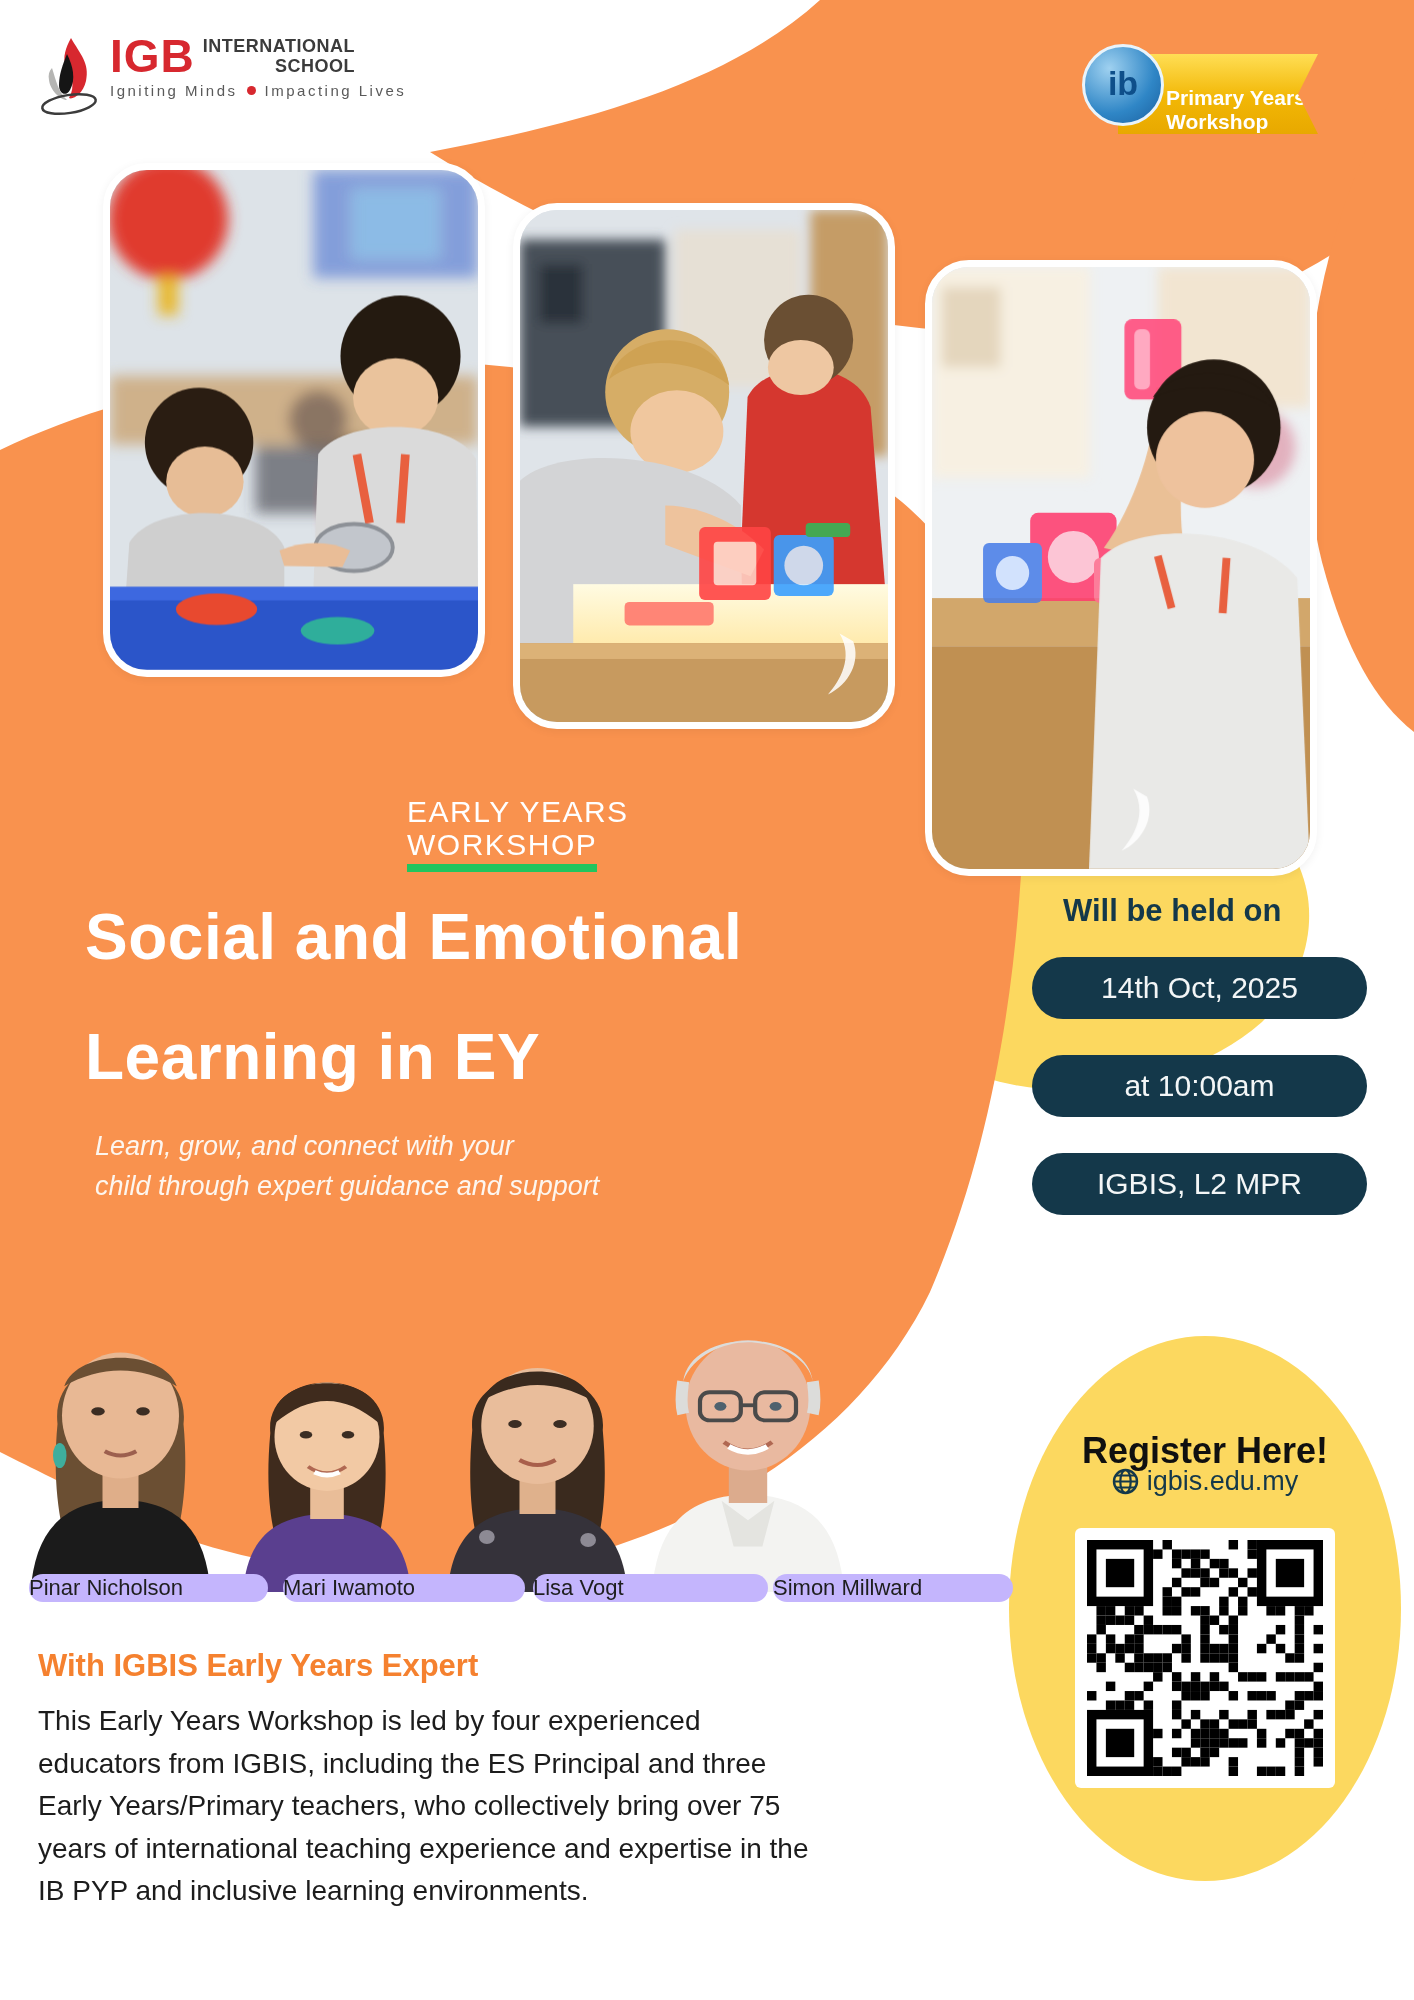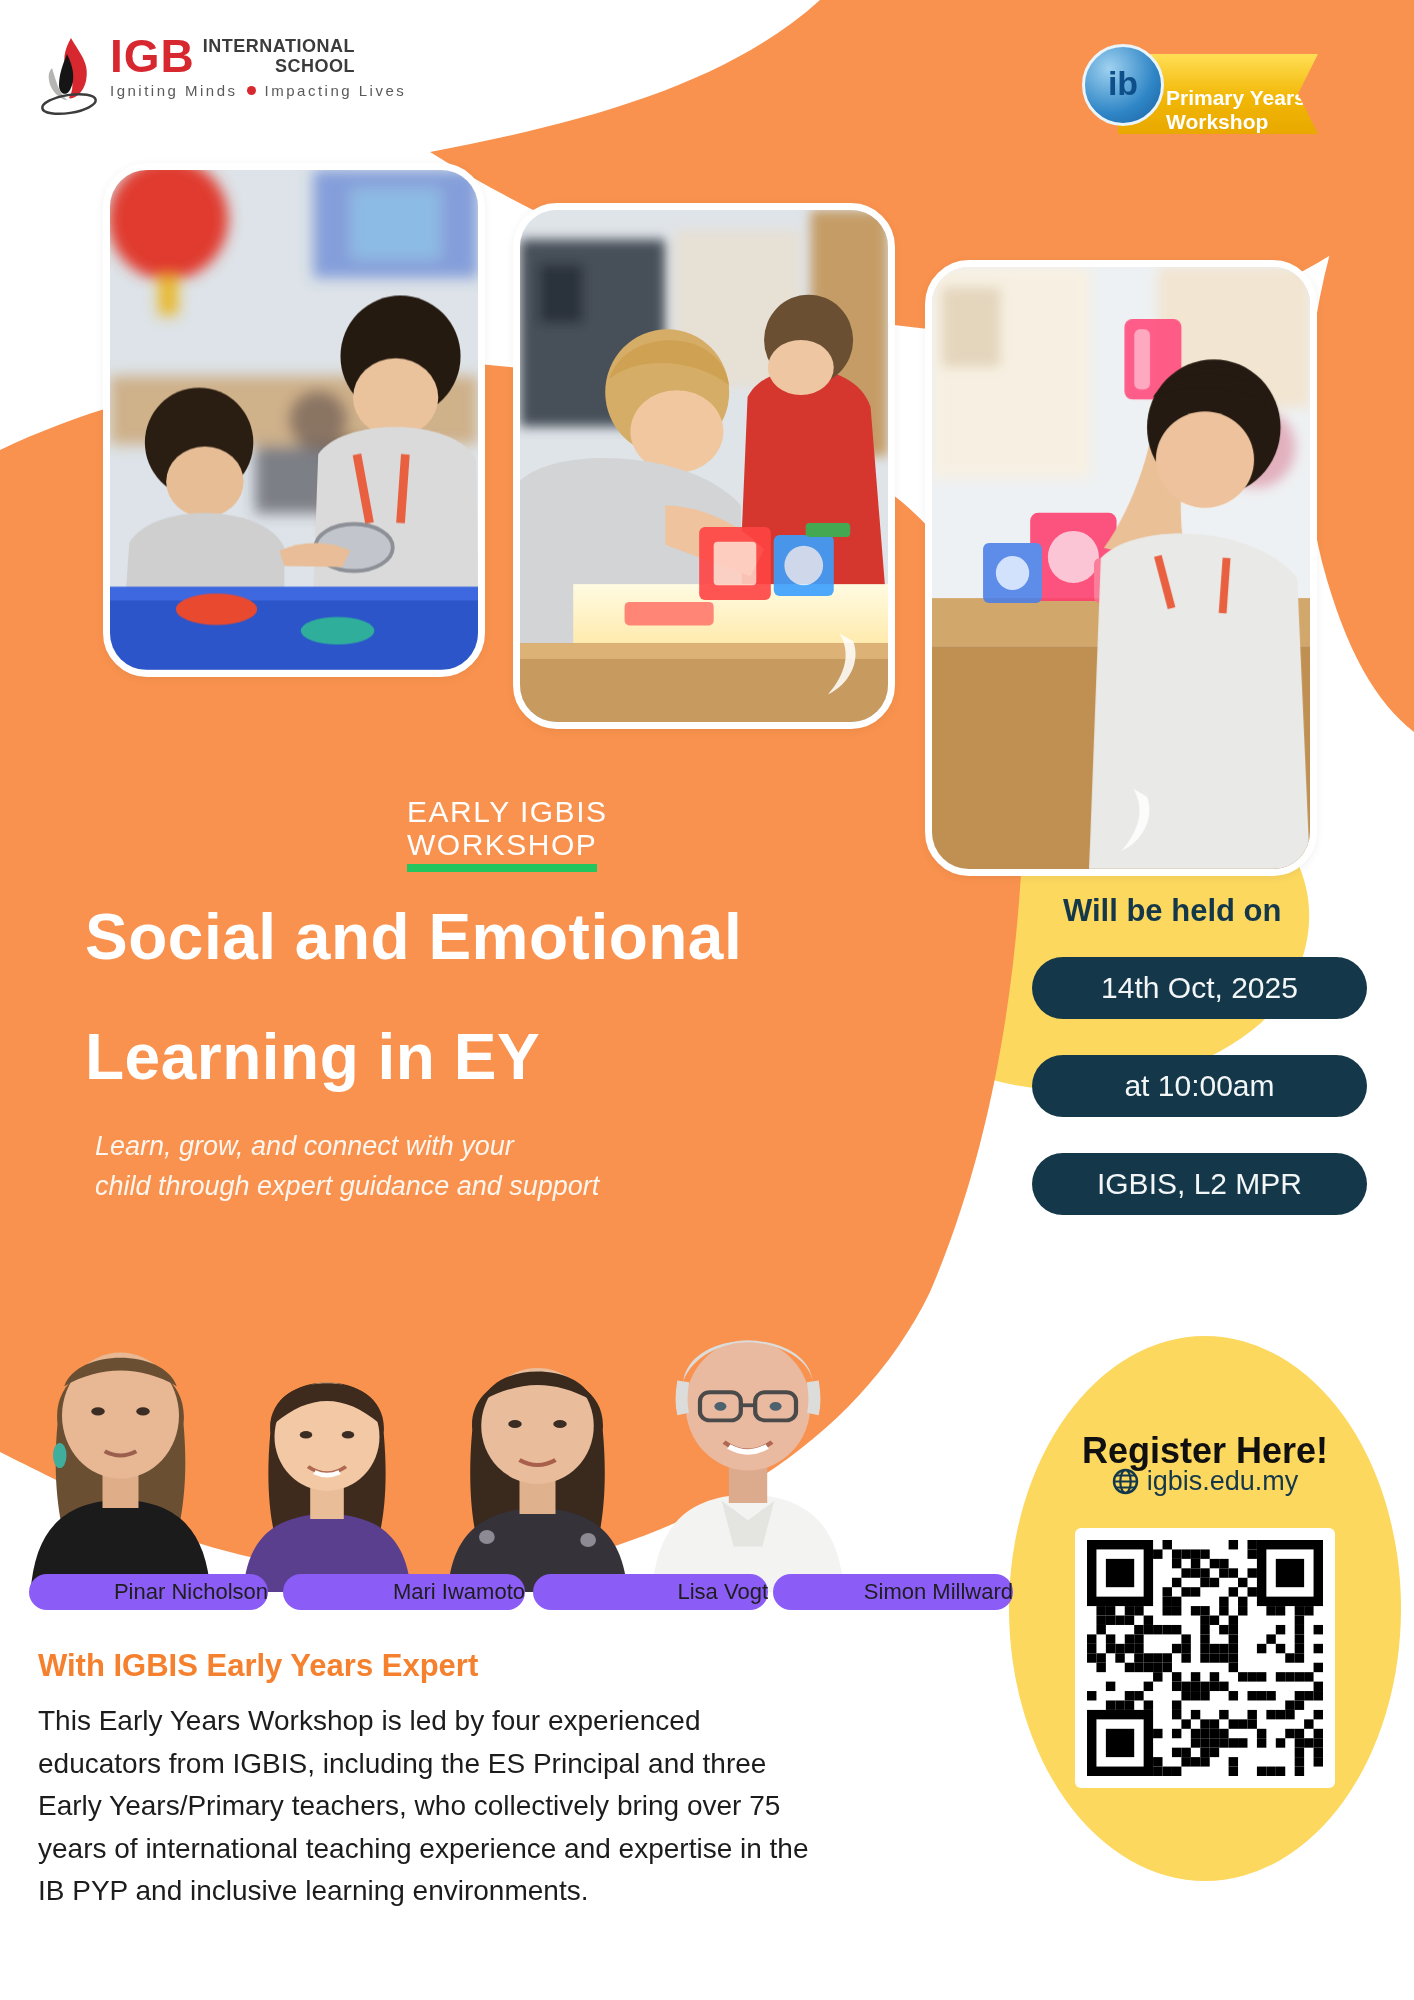--- a/index.html
+++ b/index.html
@@ -60,22 +60,22 @@
   #sched-1{top:1055px;}
   #sched-2{top:1153px;}
 
   
   .headshot{z-index:4;}
   .headshot svg{width:100%;height:100%;}
   #head-0{left:8px;top:1298px;width:225px;height:294px;}
   #head-1{left:222px;top:1330px;width:210px;height:262px;}
   #head-2{left:425px;top:1312px;width:225px;height:280px;}
   #head-3{left:628px;top:1288px;width:240px;height:304px;}
-  .name-tag{top:1574px;height:36px;border-radius:23px;background:#8b5cf6;z-index:6;
-     display:flex;align-items:center;justify-content:flex-end;font-size:22px;font-weight:500;color:#1e1e1e;}
+  .name-tag{top:1574px;height:28px;border-radius:23px;background:#c4b5fd;z-index:6;
+     display:flex;align-items:center;justify-content:flex-start;font-size:22px;font-weight:500;color:#1e1e1e;}
   #tag-0{left:29px;width:239px;}
   #tag-1{left:283px;width:242px;}
   #tag-2{left:533px;width:235px;}
   #tag-3{left:773px;width:240px;}
 
   
   #register-circle{left:1009px;top:1336px;width:392px;height:545px;border-radius:50%;background:#FCD85F;z-index:2;}
   #register-heading{left:1040px;top:1418px;width:330px;text-align:center;font-size:36px;font-weight:700;color:#101010;z-index:4;margin-top:12px;}
   #register-site{left:1040px;top:1466px;width:330px;display:flex;align-items:center;justify-content:center;gap:8px;z-index:4;}
   #register-site .site-text{font-size:27px;color:#14384A;}
@@ -245,21 +245,21 @@
       <circle cx="287" cy="160" r="68" fill="#241a11"></circle>
       <ellipse cx="278" cy="192" rx="50" ry="48" fill="#eec29d"></ellipse>
       <path d="M 225,130 C 245,96 330,96 348,140 C 310,116 255,114 225,130 Z" fill="#241a11"></path>
       <path d="M 172,290 C 210,252 330,258 372,310 L 385,600 L 160,600 Z" fill="#e9e9e7"></path>
       <path d="M 230,288 L 244,340 M 300,290 L 296,345" stroke="#e8603f" stroke-width="8" fill="none"></path>
       <path d="M 205,520 C 220,545 205,568 193,582 C 215,572 227,548 219,528 Z" fill="#ffffff" opacity=".85"></path>
     </svg>
   </div>
 
   <div id="kicker" class="abs">
-    <span style="display:block">EARLY IGBIS</span>
+    <span style="display:block">EARLY YEARS</span>
     <span class="ul">WORKSHOP</span>
   </div>
   <div id="title-1" class="abs title-line">Social and Emotional</div>
   <div id="title-2" class="abs title-line">Learning in EY</div>
   <div id="subtitle-1" class="abs subtitle-line">Learn, grow, and connect with your</div>
   <div id="subtitle-2" class="abs subtitle-line">child through expert guidance and support</div>
 
   <div id="schedule-heading" class="abs">Will be held on</div>
   <div id="sched-0" class="abs sched-pill">
     <span>14th Oct, 2025</span>

